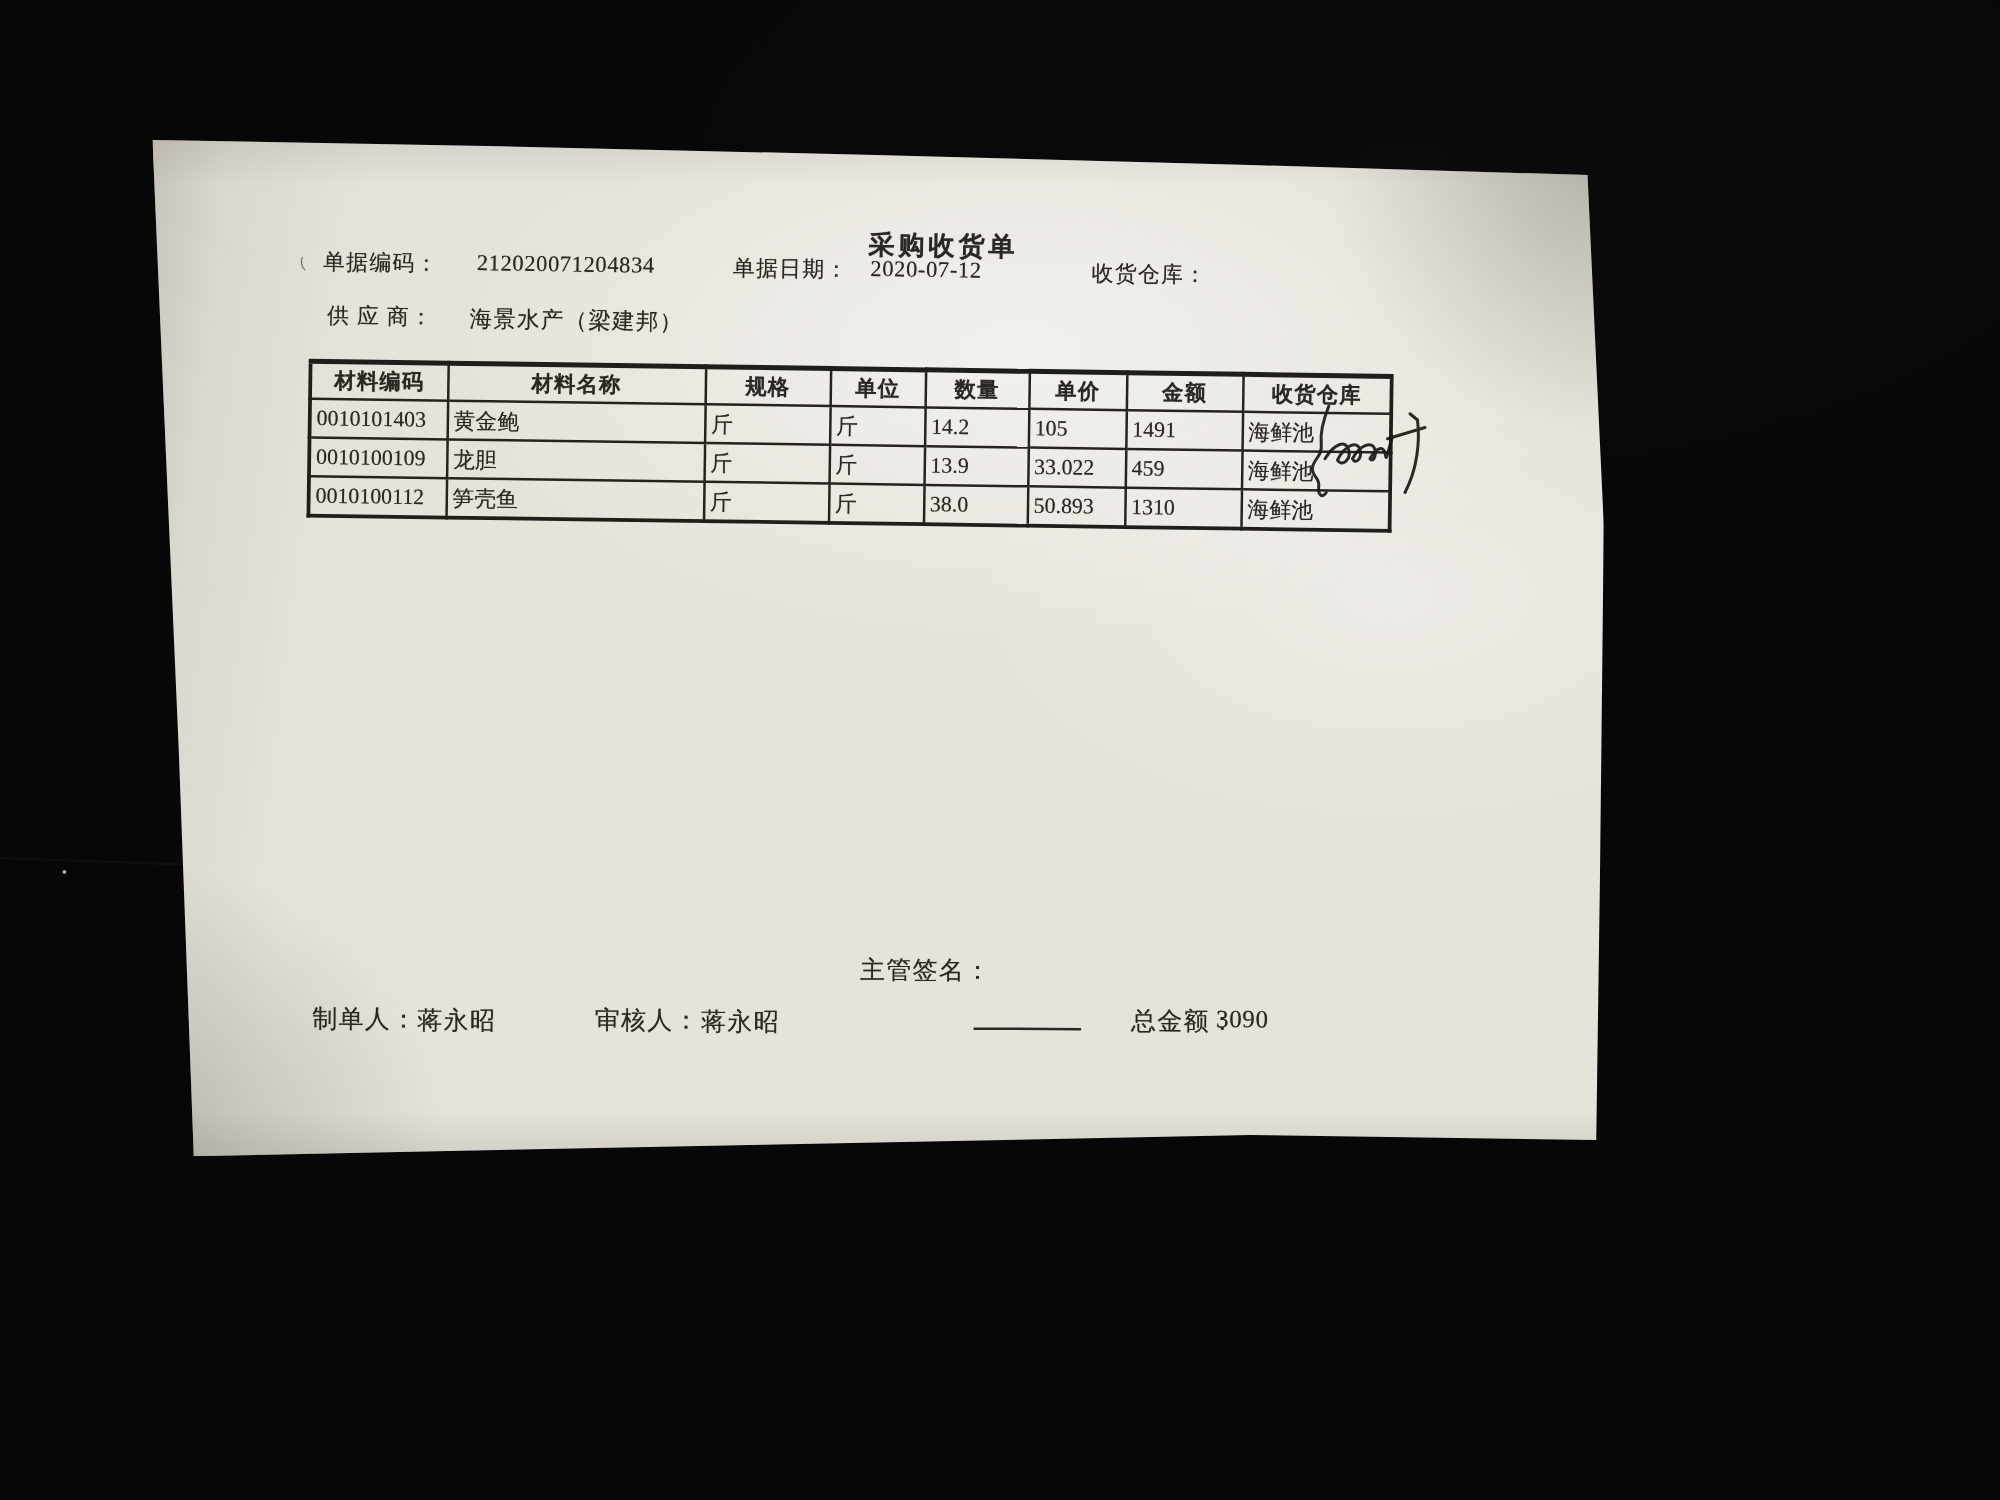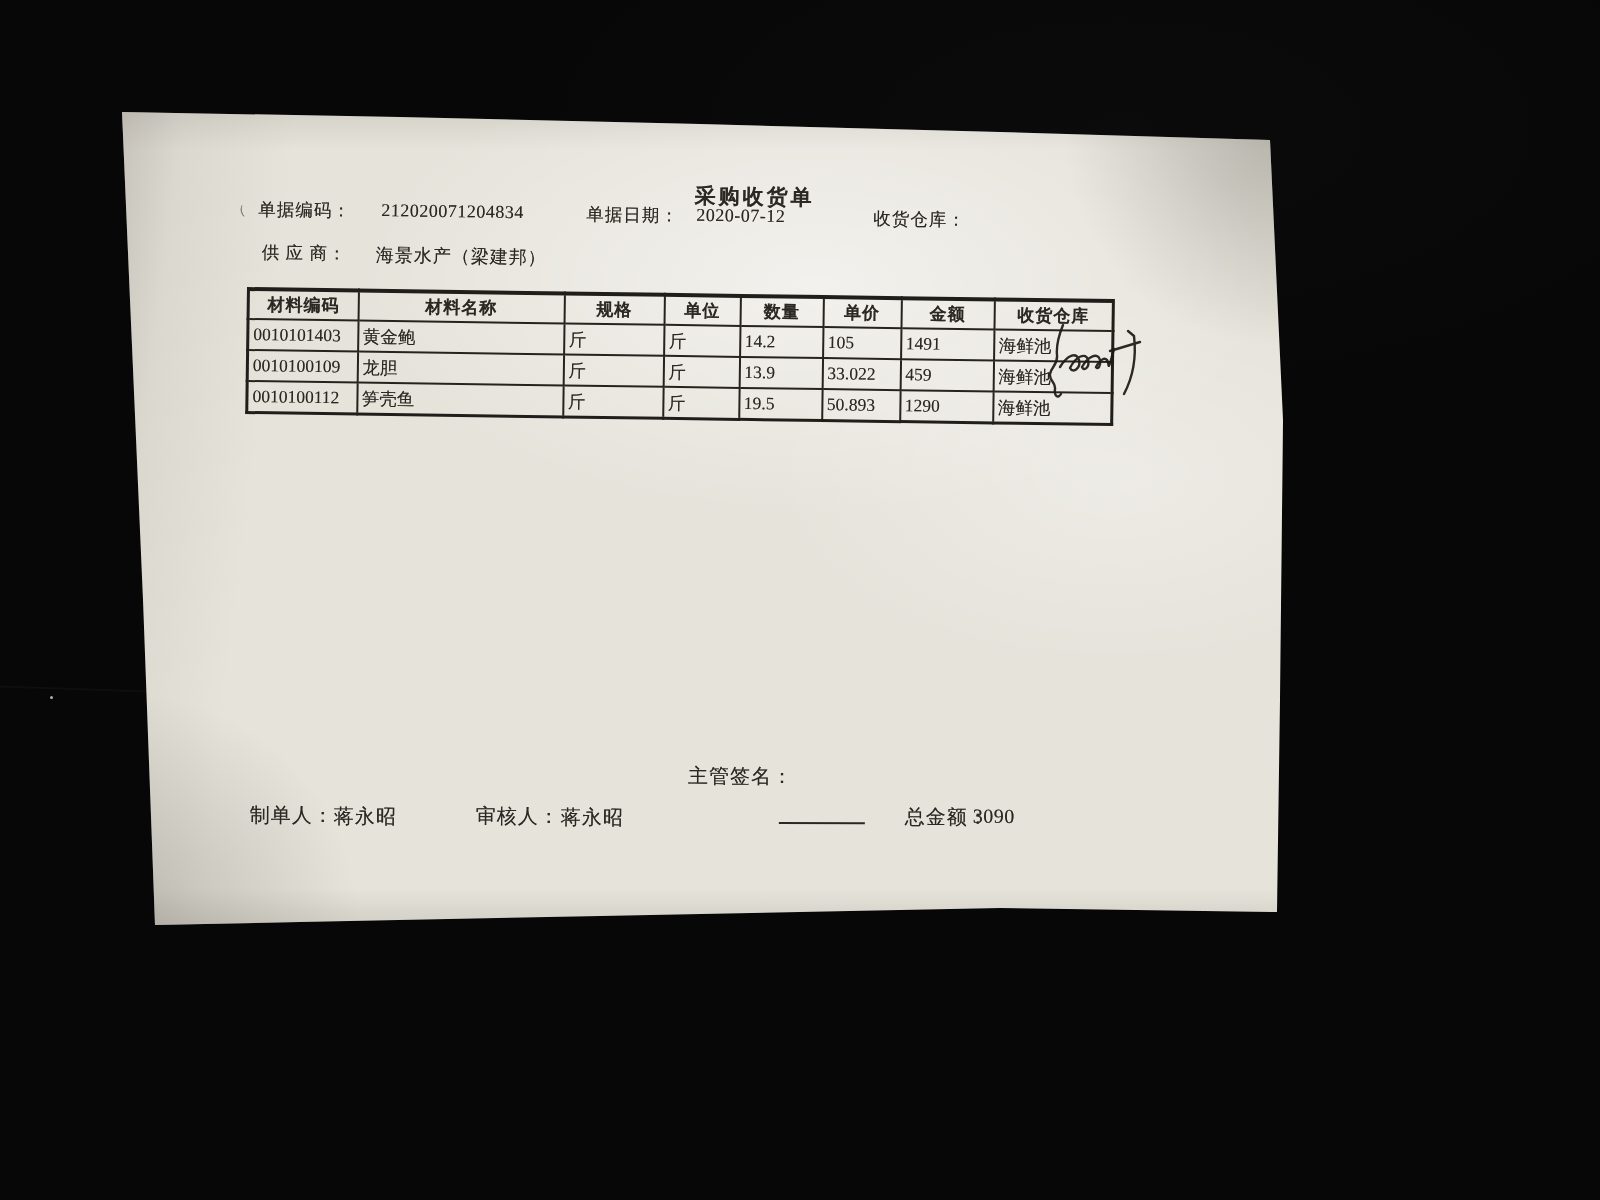--- a/index.html
+++ b/index.html
@@ -138,23 +138,23 @@
             <td class="c-qty">13.9</td>
             <td class="c-price">33.022</td>
             <td class="c-amt">459</td>
             <td class="c-wh">海鲜池</td>
           </tr>
           <tr>
             <td class="c-code">0010100112</td>
             <td class="c-name">笋壳鱼</td>
             <td class="c-spec">斤</td>
             <td class="c-unit">斤</td>
-            <td class="c-qty">19.5</td>
+            <td class="c-qty">38.0</td>
             <td class="c-price">50.893</td>
-            <td class="c-amt">1290</td>
+            <td class="c-amt">1310</td>
             <td class="c-wh">海鲜池</td>
           </tr>
         </tbody>
       </table>
     </div>
 
     <svg class="signature" viewBox="0 0 140 105">
       <g fill="none" stroke="#1c1915" stroke-width="2.4" stroke-linecap="round" stroke-linejoin="round" opacity="0.92">
         <path d="M45,20 C41,30 38,40 39,50 C40,60 33,62 32,69 C31,76 38,77 37,84 C36,91 40,94 43,89"></path>
         <path d="M42,62 C50,49 59,47 61,55 C63,63 55,69 52,63 C58,51 68,47 70,55 C72,62 66,67 64,62 C70,51 80,47 82,55 C83,61 80,65 78,62 C82,54 88,51 90,57 C91,62 90,66 96,44"></path>

